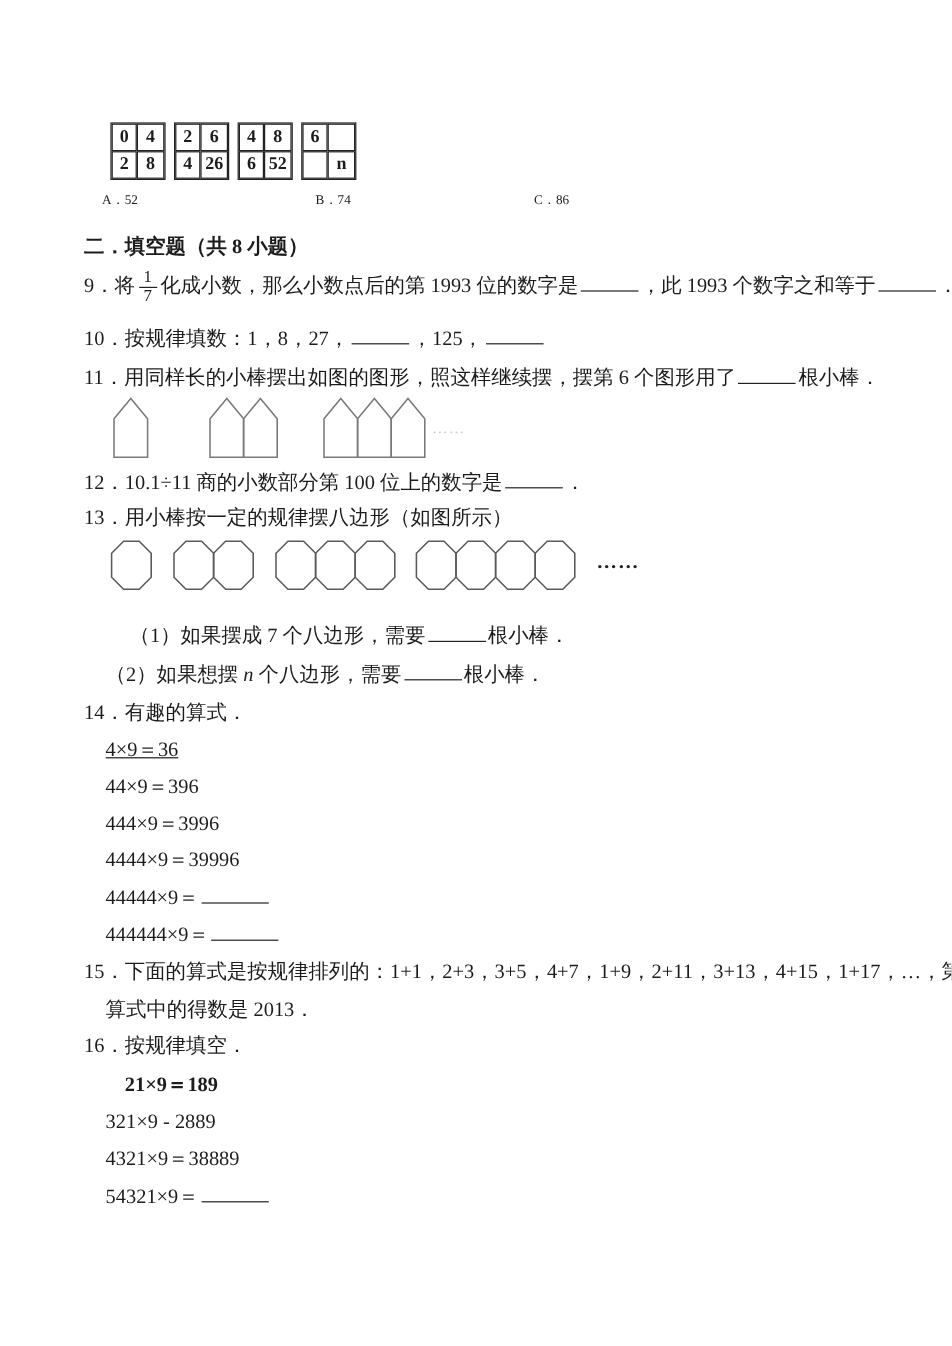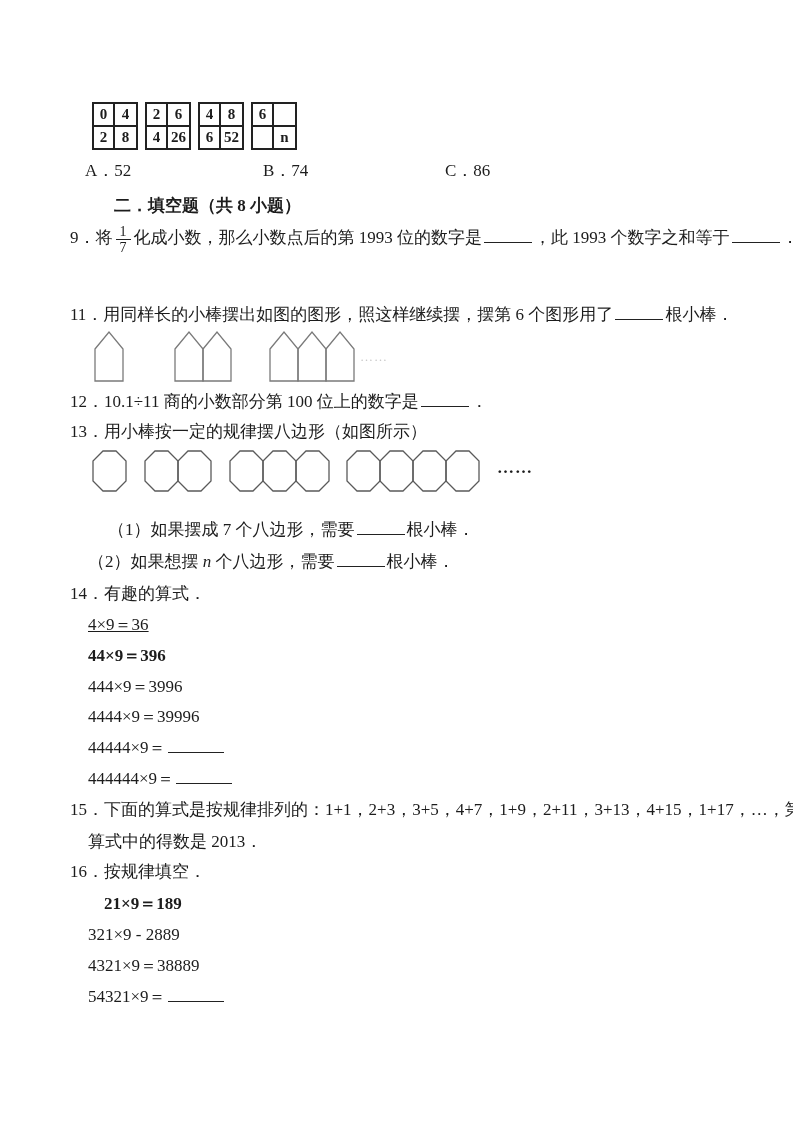--- a/index.html
+++ b/index.html
@@ -1,35 +1,35 @@
 <!DOCTYPE html>
 <html><head>
 <meta charset="utf-8">
 <style>
   html,body { margin:0; padding:0; background:#ffffff; }
   .page {
     position:relative; width:793px; height:1122px; background:#fff; overflow:hidden;
     font-family:"Liberation Serif","DejaVu Serif",serif; color:#1c1c1c;
   }
   .line { position:absolute; font-size:17px; line-height:24px; white-space:nowrap; }
-  .bold { font-weight:bold;margin-left:44px; }
+  .bold { font-weight:bold; }
   .italic { font-style:italic; }
   .blank {
     display:inline-block; width:48px; height:0.95em;
     border-bottom:1.3px solid #222; margin:0 2px;
   }
   .blank-lg { width:56px; }
   
   .tables-row { position:absolute; left:92px; top:102px; display:flex; gap:7px; }
   .grid2 { display:grid; grid-template-columns:21px 23px; border:1.6px solid #222; background:#fff; }
   .grid2 .cell {
     height:21px; display:flex; align-items:center; justify-content:center;
     font-weight:bold; font-size:15px; border:0.8px solid #222;
   }
-  .option { position:absolute; top:159px; font-size:17px; }
+  .option { position:absolute; top:159px; font-size:11px; }
   .frac {
     display:inline-flex; flex-direction:column; align-items:center;
     vertical-align:middle; font-size:14px; line-height:15px; margin:0 3px;
   }
   .frac .fnum { border-bottom:1.2px solid #222; padding:0 4px; }
   .figure { position:absolute; }
   .ghost-dots { position:absolute; color:#c9c9c9; font-size:13px; letter-spacing:1px; }
   .oct-dots { position:absolute; font-size:17px; font-weight:bold; letter-spacing:1px; }
   svg polygon { fill:none; }
 </style>
@@ -71,20 +71,23 @@
 
   <div class="line bold" style="left:70px; top:194px;">二．填空题（共 8 小题）</div>
 
   <div class="line" style="left:70px; top:224px;">
     <span>9．将</span><span class="frac">
         <span class="fnum">1</span>
         <span class="fden">7</span>
       </span><span>化成小数，那么小数点后的第 1993 位的数字是</span><span class="blank"></span><span>，此 1993 个数字之和等于</span><span class="blank"></span><span>．</span>
   </div>
 
+  <div class="line" style="left:70px; top:270px;">
+    <span>10．按规律填数：1，8，27，</span><span class="blank"></span><span>，125，</span><span class="blank"></span>
+  </div>
 
   <div class="line" style="left:70px; top:303px;">
     <span>11．用同样长的小棒摆出如图的图形，照这样继续摆，摆第 6 个图形用了</span><span class="blank"></span><span>根小棒．</span>
   </div>
 
   <svg class="figure" style="left:70px; top:329px;" width="340" height="56" viewBox="0 0 340 56">
     <g stroke="#7a7a7a" stroke-width="1.3">
       <polygon points="25,20 39,3 53,20 53,52 25,52"></polygon>
     </g>
     <g stroke="#7a7a7a" stroke-width="1.3">
@@ -129,21 +132,21 @@
 
   <div class="line" style="left:88px; top:518px;margin-left:20px;">
     <span>（1）如果摆成 7 个八边形，需要</span><span class="blank"></span><span>根小棒．</span>
   </div>
   <div class="line" style="left:88px; top:550px;">
     <span>（2）如果想摆 </span><span class="italic">n</span><span> 个八边形，需要</span><span class="blank"></span><span>根小棒．</span>
   </div>
 
   <div class="line" style="left:70px; top:582px;">14．有趣的算式．</div>
   <div class="line" style="left:88px; top:613px;text-decoration:underline;">4×9＝36</div>
-  <div class="line" style="left:88px; top:644px;font-weight:bold;">44×9＝396</div>
+  <div class="line" style="left:88px; top:644px;">44×9＝396</div>
   <div class="line" style="left:88px; top:675px;text-align:right;">444×9＝3996</div>
   <div class="line" style="left:88px; top:705px;">4444×9＝39996</div>
   <div class="line" style="left:88px; top:736px;">
     <span>44444×9＝</span><span class="blank blank-lg"></span>
   </div>
   <div class="line" style="left:88px; top:767px;">
     <span>444444×9＝</span><span class="blank blank-lg"></span>
   </div>
 
   <div class="line" style="left:70px; top:798px;">

